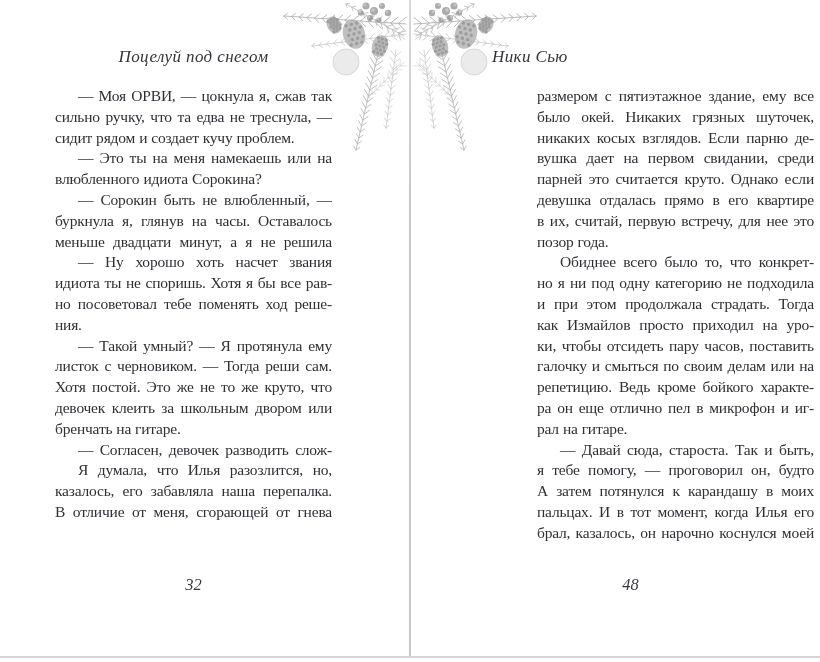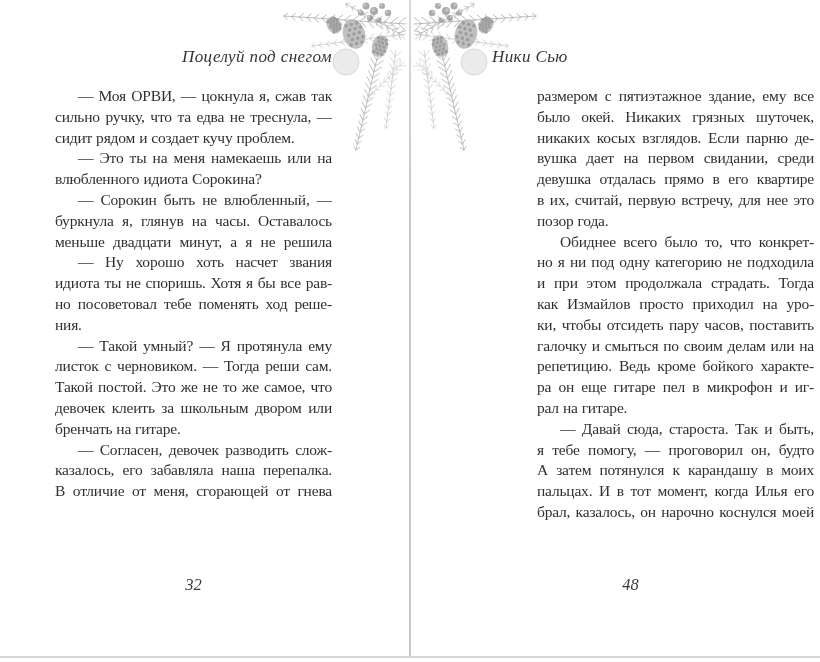--- a/index.html
+++ b/index.html
@@ -20,21 +20,21 @@
   }
   .bottom-rule{
     position:absolute;left:0;top:656px;width:820px;height:2px;
     background:var(--rule-color);
   }
   .running-head{
     position:absolute;top:46px;height:22px;line-height:22px;
     font-style:italic;font-size:17px;letter-spacing:.4px;color:#33333b;
     width:277px;white-space:nowrap;
   }
-  .head-left{left:55px;text-align:right;}
+  .head-left{left:55px;text-align:center;}
   .head-right{left:492px;text-align:left;}
   .page-body{
     position:absolute;top:86px;width:277px;
     font-size:15.5px;letter-spacing:-0.2px;line-height:20.8px;
   }
   .body-left{left:55px;}
   .body-right{left:493px;margin-left:44px;}
   .line{
     height:20.8px;overflow:hidden;
     text-align:justify;text-align-last:justify;-moz-text-align-last:justify;
@@ -220,43 +220,45 @@
       <div class="line pend">влюбленного идиота Сорокина?</div>
       <div class="line indent">— Сорокин быть не влюбленный, —</div>
       <div class="line">буркнула я, глянув на часы. Оставалось</div>
       <div class="line">меньше двадцати минут, а я не решила</div>
       <div class="line indent">— Ну хорошо хоть насчет звания</div>
       <div class="line">идиота ты не споришь. Хотя я бы все рав-</div>
       <div class="line">но посоветовал тебе поменять ход реше-</div>
       <div class="line pend">ния.</div>
       <div class="line indent">— Такой умный? — Я протянула ему</div>
       <div class="line">листок с черновиком. — Тогда реши сам.</div>
-      <div class="line">Такой постой. Это же не то же самое, что</div>
+      <div class="line">Хотя постой. Это же не то же круто, что</div>
       <div class="line">девочек клеить за школьным двором или</div>
       <div class="line pend">бренчать на гитаре.</div>
       <div class="line indent">— Согласен, девочек разводить слож-</div>
+      <div class="line indent">Я думала, что Илья разозлится, но,</div>
       <div class="line">казалось, его забавляла наша перепалка.</div>
       <div class="line">В отличие от меня, сгорающей от гнева</div>
     </div>
   <div class="page-body body-right" id="body-right">
       <div class="line">размером с пятиэтажное здание, ему все</div>
       <div class="line">было окей. Никаких грязных шуточек,</div>
       <div class="line">никаких косых взглядов. Если парню де-</div>
       <div class="line">вушка дает на первом свидании, среди</div>
+      <div class="line">парней это считается круто. Однако если</div>
       <div class="line">девушка отдалась прямо в его квартире</div>
       <div class="line">в их, считай, первую встречу, для нее это</div>
       <div class="line pend">позор года.</div>
       <div class="line indent">Обиднее всего было то, что конкрет-</div>
       <div class="line">но я ни под одну категорию не подходила</div>
       <div class="line">и при этом продолжала страдать. Тогда</div>
       <div class="line">как Измайлов просто приходил на уро-</div>
       <div class="line">ки, чтобы отсидеть пару часов, поставить</div>
       <div class="line">галочку и смыться по своим делам или на</div>
       <div class="line">репетицию. Ведь кроме бойкого характе-</div>
-      <div class="line">ра он еще гитаре пел в микрофон и иг-</div>
+      <div class="line">ра он еще отлично пел в микрофон и иг-</div>
       <div class="line pend">рал на гитаре.</div>
       <div class="line indent">— Давай сюда, староста. Так и быть,</div>
       <div class="line">я тебе помогу, — проговорил он, будто</div>
       <div class="line">А затем потянулся к карандашу в моих</div>
       <div class="line">пальцах. И в тот момент, когда Илья его</div>
       <div class="line">брал, казалось, он нарочно коснулся моей</div>
     </div>
 
   <div class="page-number num-left">32</div>
   <div class="page-number num-right">48</div>

